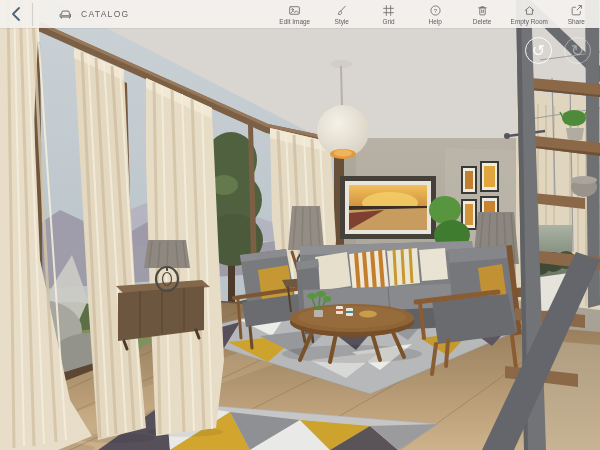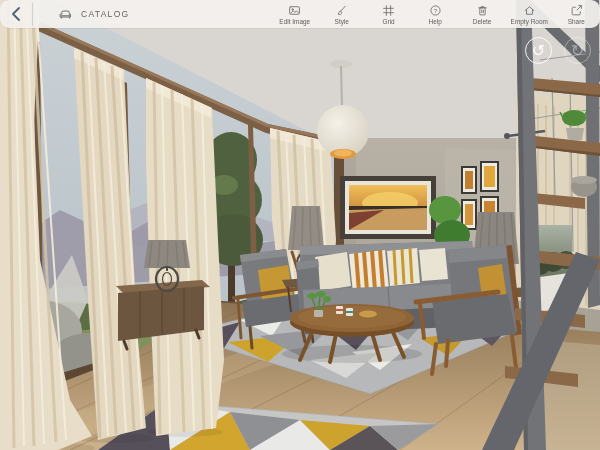--- a/index.html
+++ b/index.html
@@ -4,21 +4,21 @@
 <style>
   html,body{margin:0;padding:0;}
   body{width:600px;height:450px;overflow:hidden;position:relative;
        font-family:"Liberation Sans",sans-serif;background:#cfccc6;}
   .scene-wrap{position:absolute;inset:0;}
   .scene-wrap svg{display:block;}
 
   
   .toolbar{position:absolute;top:0;left:0;right:0;height:28px;z-index:10;
            background:rgba(243,241,238,0.93);display:flex;align-items:center;
-           box-shadow:0 0.5px 0 rgba(0,0,0,0.10);border-radius:9px;}
+           box-shadow:0 0.5px 0 rgba(0,0,0,0.10);}
   .back-btn{width:32px;height:28px;display:flex;align-items:center;justify-content:center;cursor:pointer;}
   .tb-divider{width:1px;height:23px;background:#d3d1cd;}
   .catalog-btn{display:flex;align-items:center;gap:8px;margin-left:25px;cursor:pointer;}
   .catalog-label{font-size:8.5px;letter-spacing:1.3px;color:#656565;}
   .tb-spacer{flex:1;}
   .tool-btn{width:47px;height:28px;display:flex;flex-direction:column;align-items:center;
             justify-content:center;gap:1px;cursor:pointer;padding-top:1px;}
   .tool-btn svg{display:block;}
   .tool-label{font-size:7px;color:#5d5d5d;white-space:nowrap;transform:scale(.92);transform-origin:center top;}
 

